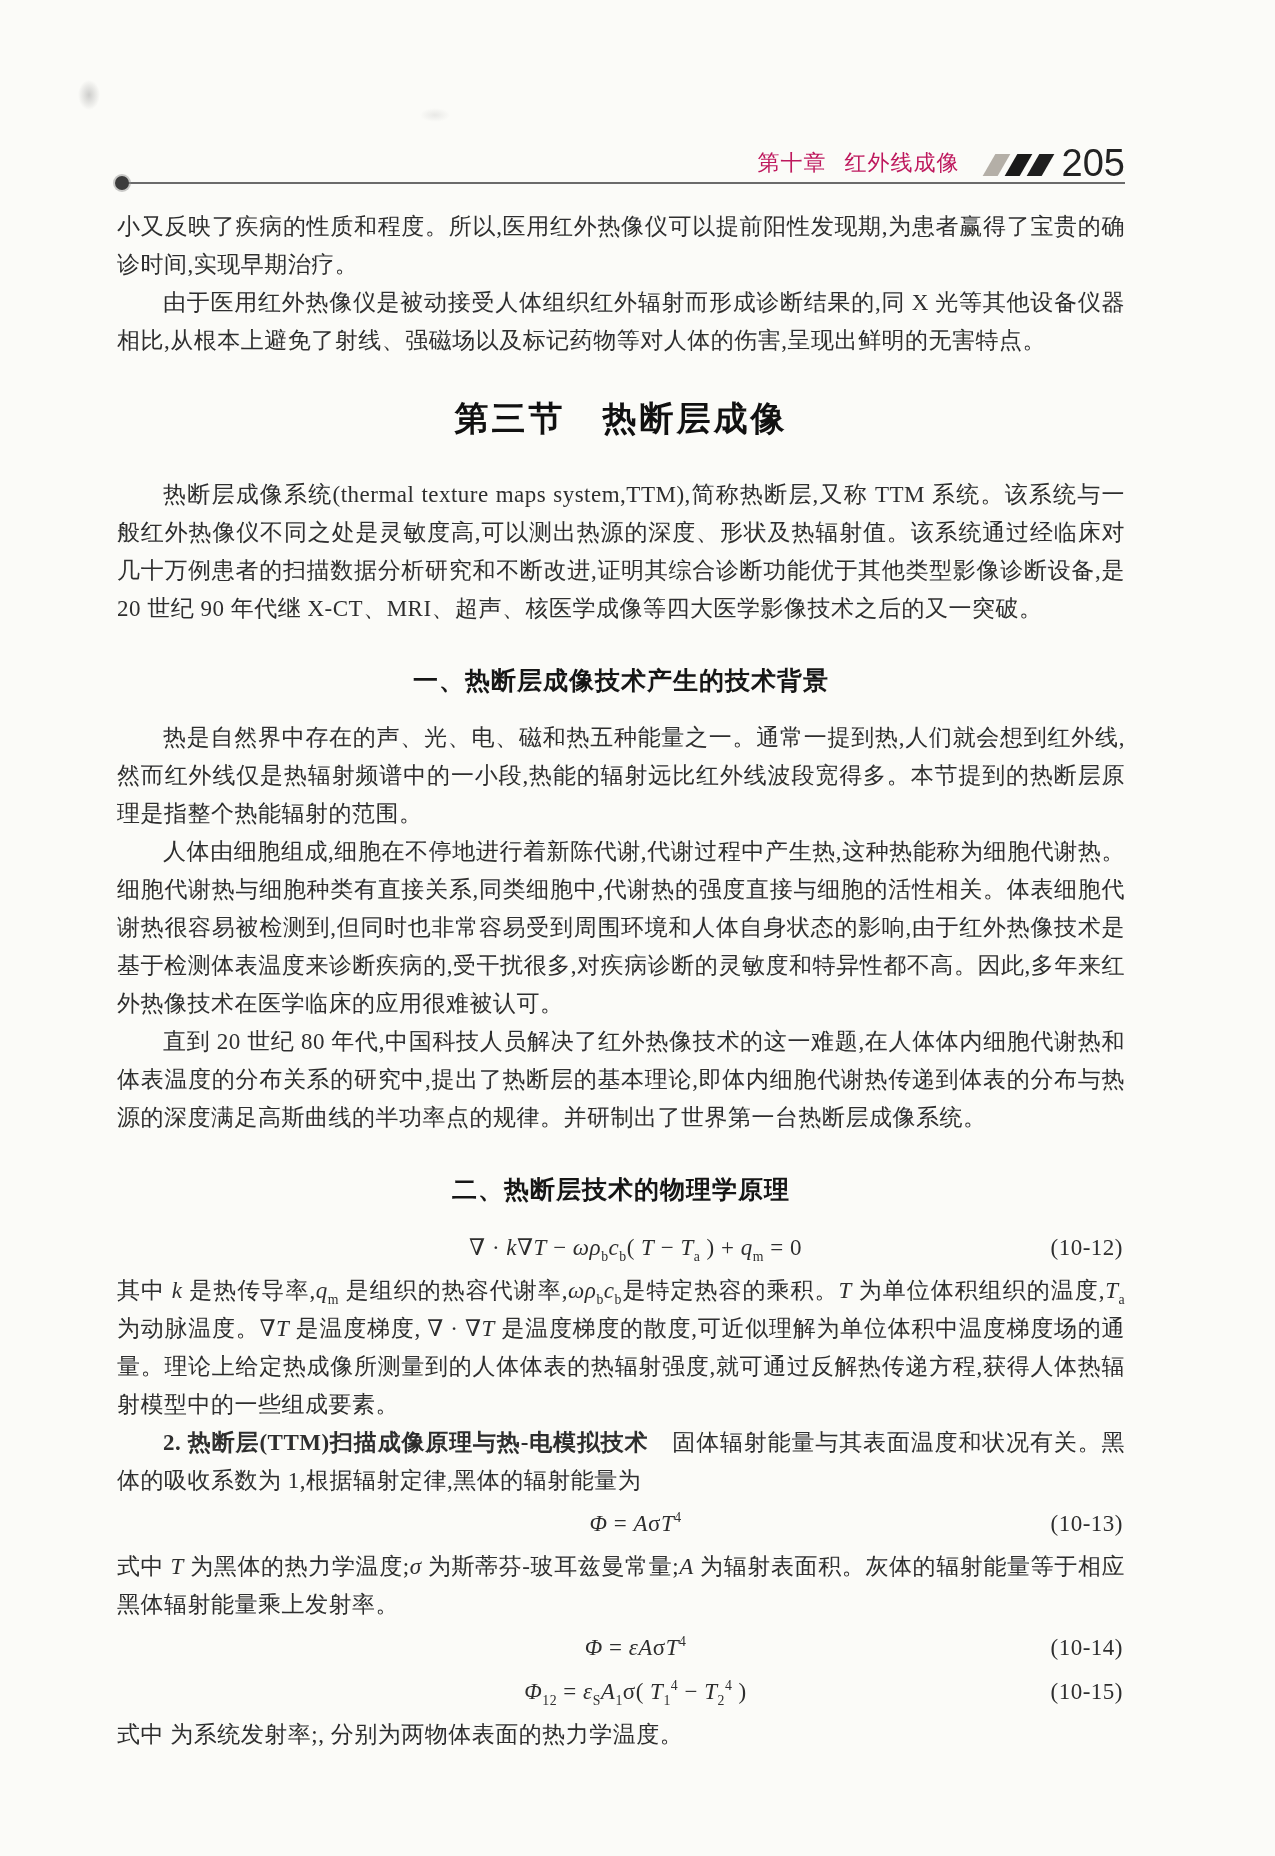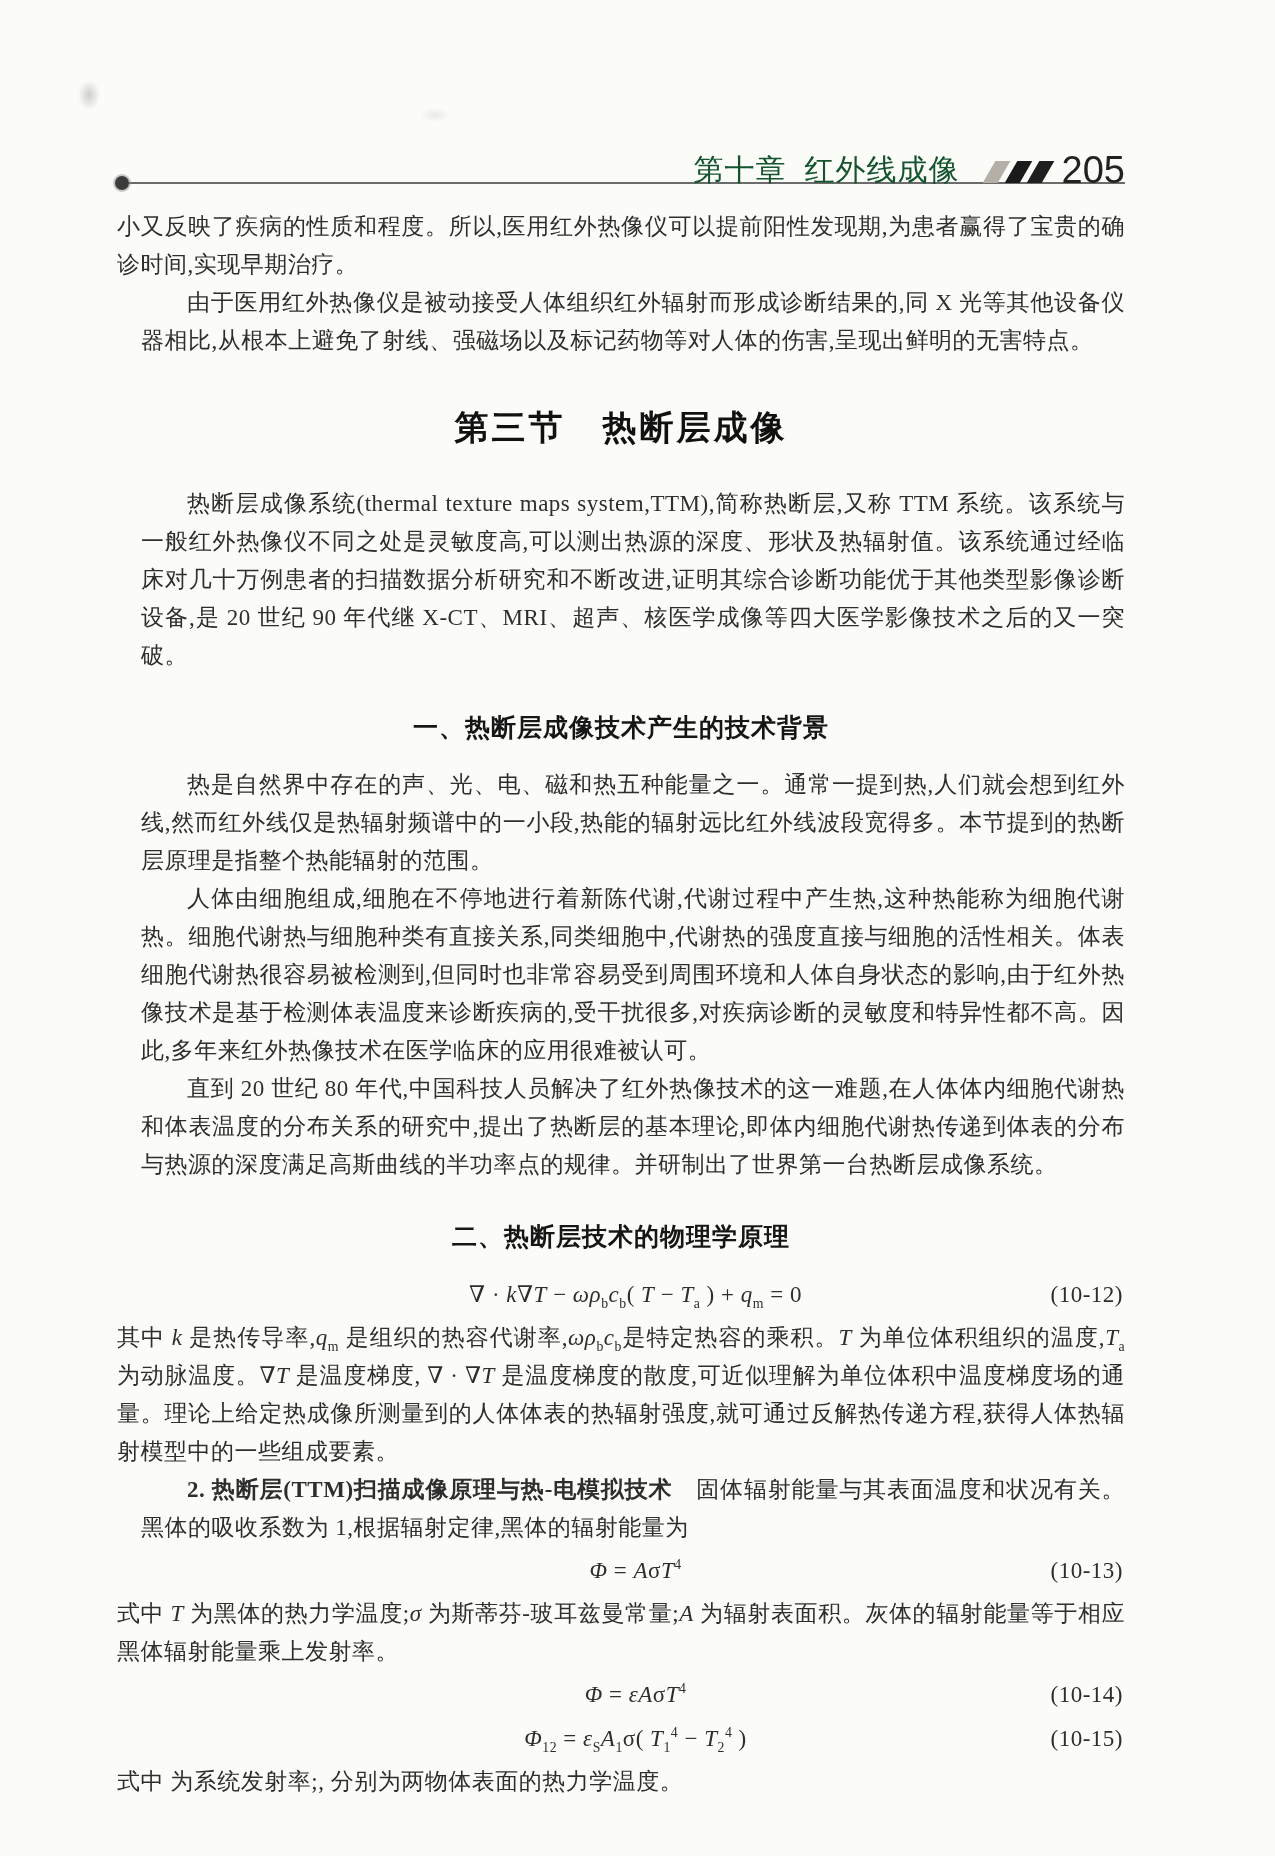--- a/index.html
+++ b/index.html
@@ -35,48 +35,48 @@
     white-space:nowrap;
   }
   .header-dot{
     position:absolute;
     left:-2px;bottom:-8px;
     width:14px;height:14px;border-radius:50%;
     background:#3c3c3c;
     box-shadow:0 0 0 2px rgba(140,140,140,.45);
   }
   .running-head{
-    font-size:30px;color:#14532d;letter-spacing:1px;
-    display:inline-block;vertical-align:bottom;line-height:34px;margin-top:7px;
+    font-size:22px;color:#be185d;letter-spacing:1px;
+    display:inline-block;vertical-align:bottom;line-height:34px;
   }
   .running-head .gap{display:inline-block;width:18px;}
   .header-marks{display:inline-block;vertical-align:bottom;margin:0 14px 4px 22px;}
   .mark{display:inline-block;width:15px;height:22px;transform:skewX(-30deg);margin-left:7px;vertical-align:bottom;}
   .mark.m1{background:#b4afa7;}
   .mark.m2{background:#1a1a1a;}
   .mark.m3{background:#1f1f1f;}
   .page-number{
     font-size:38px;color:#222;display:inline-block;vertical-align:bottom;line-height:34px;
     font-family:"Liberation Sans","DejaVu Sans",sans-serif;
   }
   
   .body-text{margin-top:24px;}
   p.para{
     margin:0;
     font-size:23px;
     line-height:38px;
     text-align:justify;
     letter-spacing:.5px;
   }
-  p.indent{text-indent:2em;margin-left:24px;}
+  p.indent{text-indent:2em;}
   p.para i{font-family:"Liberation Serif","DejaVu Serif",serif;}
   sub,sup{font-size:60%;line-height:0;}
   
   h1.section-title{
-    margin:45px 0 34px 0;
+    margin:36px 0 34px 0;
     text-align:center;
     font-family:"Liberation Sans","DejaVu Sans",sans-serif;
     font-size:34px;font-weight:800;color:#111;
     letter-spacing:3px;
   }
   h2.sub-heading{
     margin:36px 0 22px 0;
     text-align:center;
     font-size:25px;font-weight:700;color:#161616;
     letter-spacing:1px;

